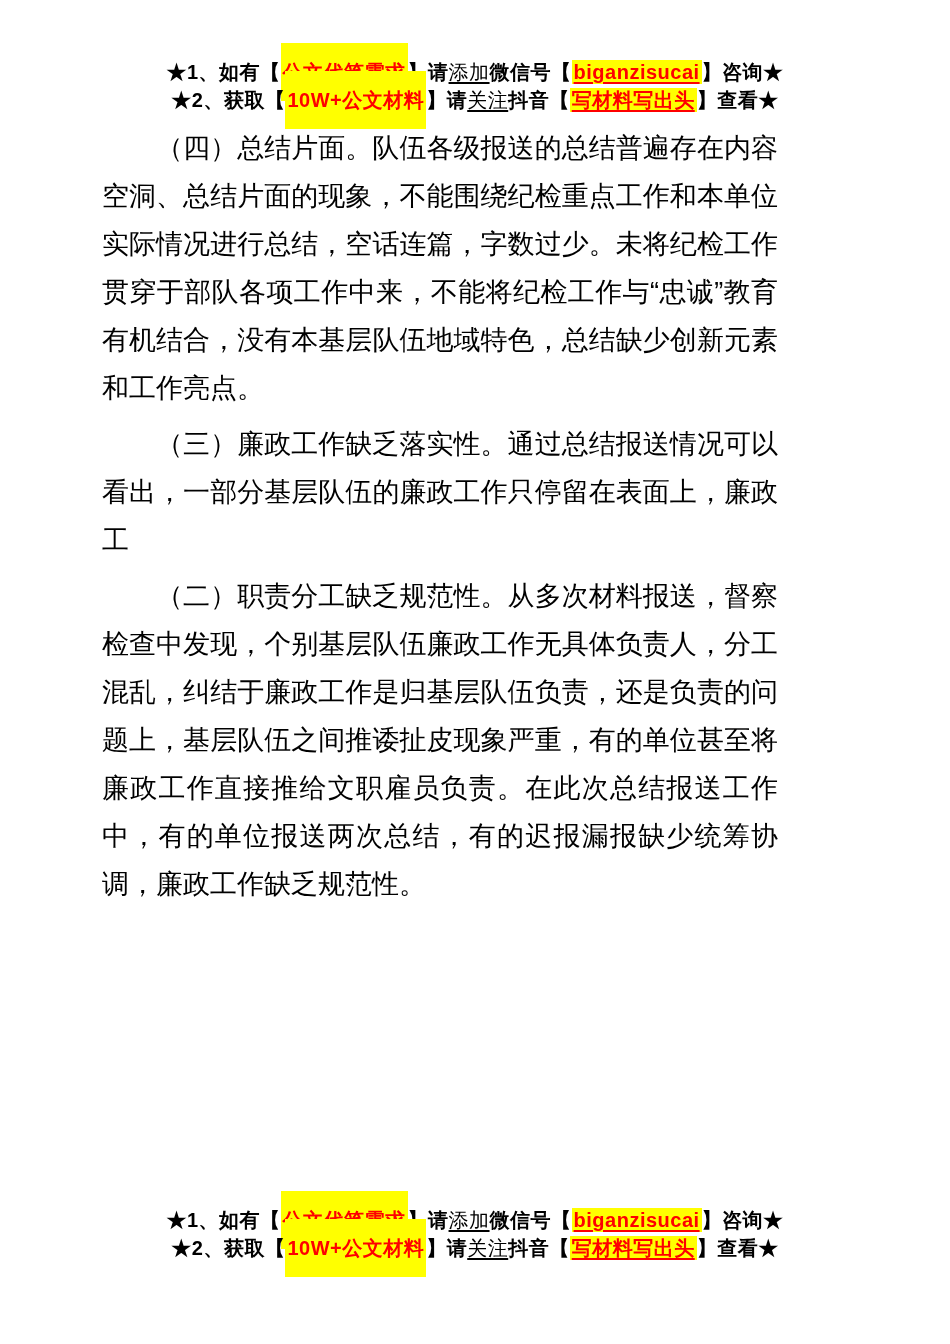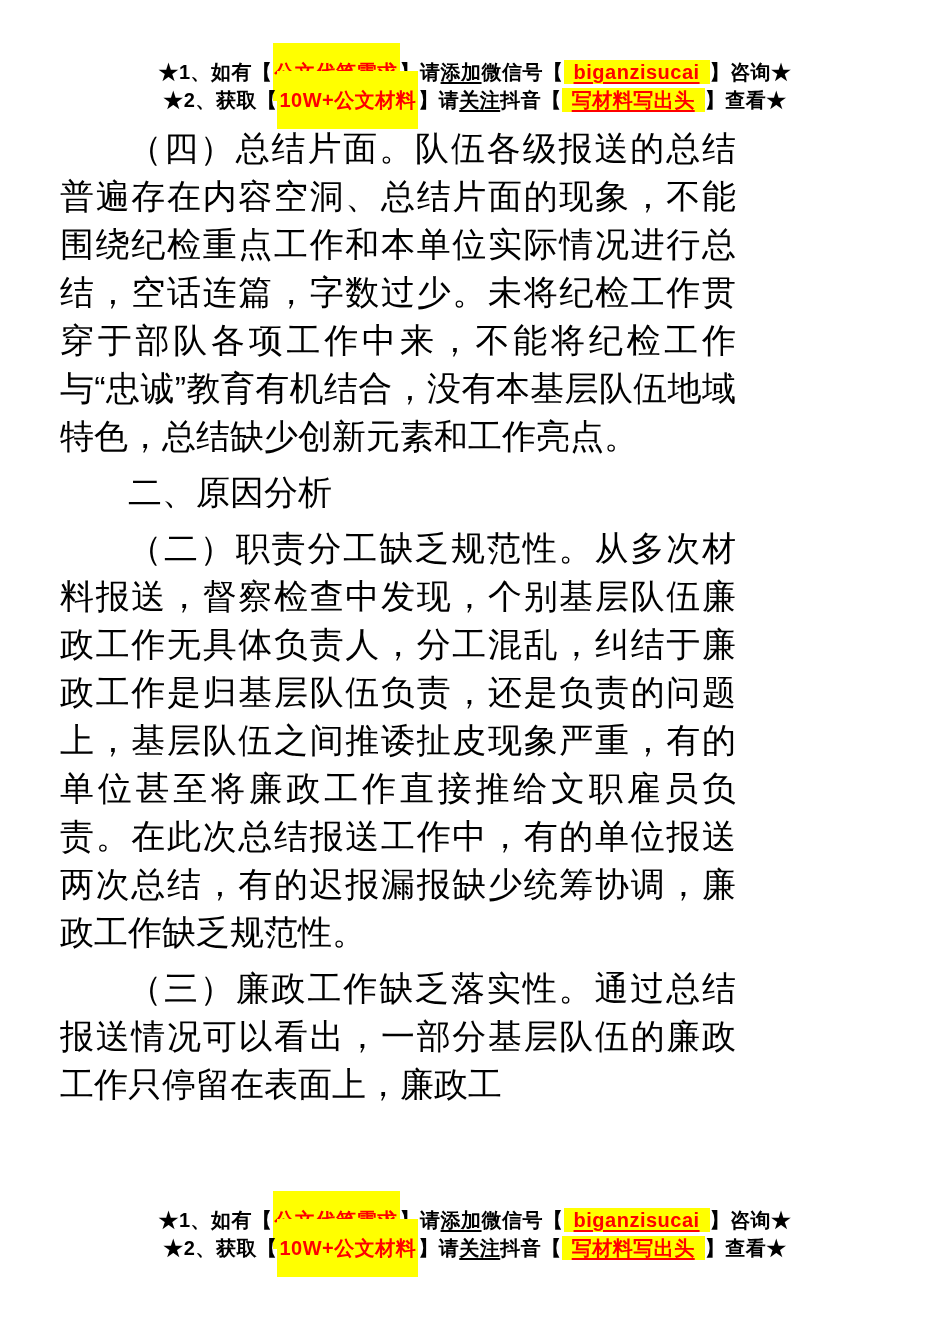--- a/index.html
+++ b/index.html
@@ -20,43 +20,43 @@
     font-weight: 700;
     letter-spacing: 0.5px;
     white-space: nowrap;
   }
   .notice-header { padding-top: 58px; }
   .notice-footer { position: absolute; left: 0; right: 0; top: 1206px; }
   .seg { display: inline; text-align: center; }
   .seg-plain { font-weight: 700; }
   .seg-bold { font-weight: 700; }
   .seg-bold-underline {
-    font-weight: 700;
+    font-weight: 400;
     text-decoration: underline;
     text-underline-offset: 3px;
   }
   .seg-red-hl {
     font-weight: 700;
     color: var(--accent-red, #fe0000);
     background: var(--highlight-yellow, #ffff00);
     padding: 18px 2px;
   }
   .seg-red-hl-underline {
     font-weight: 700;
     color: var(--accent-red, #fe0000);
     background: var(--highlight-yellow, #ffff00);
-    padding: 1px 10px;
+    padding: 1px 2px;
     text-decoration: underline;
     text-underline-offset: 3px;
   }
   
   .content {
     width: 676px;
-    margin: 10px 0 0 60px;
-    font-size: 34px;
+    margin: 10px 0 0 102px;
+    font-size: 27px;
     line-height: 48px;
     text-align: justify;
     color: #000000;
   }
   .para {
     margin: 0 0 8px 0;
     text-indent: 2em;
     font-weight: 400;
   }
   .para.heading { font-weight: 400; }
@@ -66,23 +66,22 @@
 
 <div class="page">
 
   <div class="notice notice-header">
     <div class="notice-line"><span class="seg seg-bold">★1、如有【</span><span class="seg seg-red-hl">公文代笔需求</span><span class="seg seg-bold">】请</span><span class="seg seg-bold-underline">添加</span><span class="seg seg-plain">微信号</span><span class="seg seg-bold">【</span><span class="seg seg-red-hl-underline">biganzisucai</span><span class="seg seg-bold">】咨询★</span></div>
     <div class="notice-line"><span class="seg seg-bold">★2、获取【</span><span class="seg seg-red-hl">10W+公文材料</span><span class="seg seg-bold">】请</span><span class="seg seg-bold-underline">关注</span><span class="seg seg-plain">抖音</span><span class="seg seg-bold">【</span><span class="seg seg-red-hl-underline">写材料写出头</span><span class="seg seg-bold">】查看★</span></div>
   </div>
 
   <div class="content">
       <p class="para body">（四）总结片面。队伍各级报送的总结普遍存在内容空洞、总结片面的现象，不能围绕纪检重点工作和本单位实际情况进行总结，空话连篇，字数过少。未将纪检工作贯穿于部队各项工作中来，不能将纪检工作与“忠诚”教育有机结合，没有本基层队伍地域特色，总结缺少创新元素和工作亮点。</p>
-      <p class="para heading">二、原因分析</p>
+      <p class="para body">（三）廉政工作缺乏落实性。通过总结报送情况可以看出，一部分基层队伍的廉政工作只停留在表面上，廉政工</p>
       <p class="para body">（二）职责分工缺乏规范性。从多次材料报送，督察检查中发现，个别基层队伍廉政工作无具体负责人，分工混乱，纠结于廉政工作是归基层队伍负责，还是负责的问题上，基层队伍之间推诿扯皮现象严重，有的单位甚至将廉政工作直接推给文职雇员负责。在此次总结报送工作中，有的单位报送两次总结，有的迟报漏报缺少统筹协调，廉政工作缺乏规范性。</p>
-      <p class="para body">（三）廉政工作缺乏落实性。通过总结报送情况可以看出，一部分基层队伍的廉政工作只停留在表面上，廉政工</p>
     </div>
 
   <div class="notice notice-footer">
     <div class="notice-line"><span class="seg seg-bold">★1、如有【</span><span class="seg seg-red-hl">公文代笔需求</span><span class="seg seg-bold">】请</span><span class="seg seg-bold-underline">添加</span><span class="seg seg-plain">微信号</span><span class="seg seg-bold">【</span><span class="seg seg-red-hl-underline">biganzisucai</span><span class="seg seg-bold">】咨询★</span></div>
     <div class="notice-line"><span class="seg seg-bold">★2、获取【</span><span class="seg seg-red-hl">10W+公文材料</span><span class="seg seg-bold">】请</span><span class="seg seg-bold-underline">关注</span><span class="seg seg-plain">抖音</span><span class="seg seg-bold">【</span><span class="seg seg-red-hl-underline">写材料写出头</span><span class="seg seg-bold">】查看★</span></div>
   </div>
 
 </div>
 
 </body></html>

